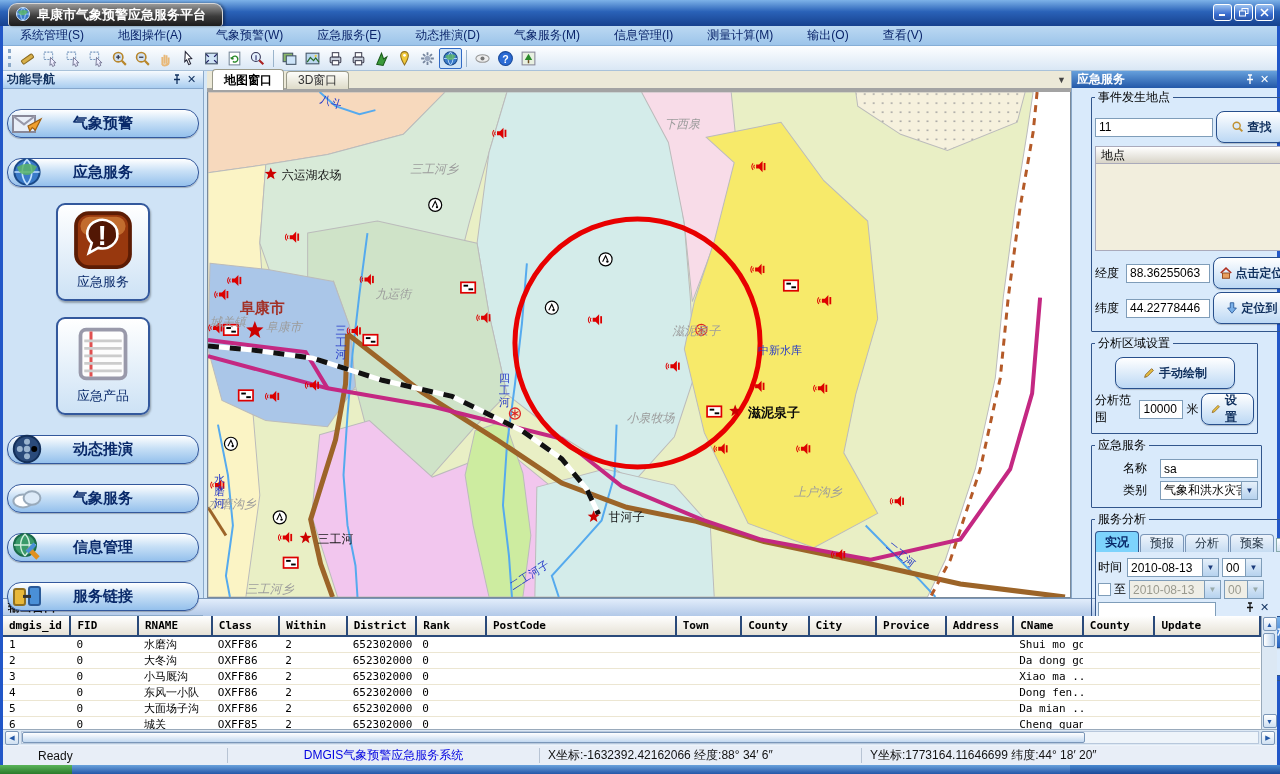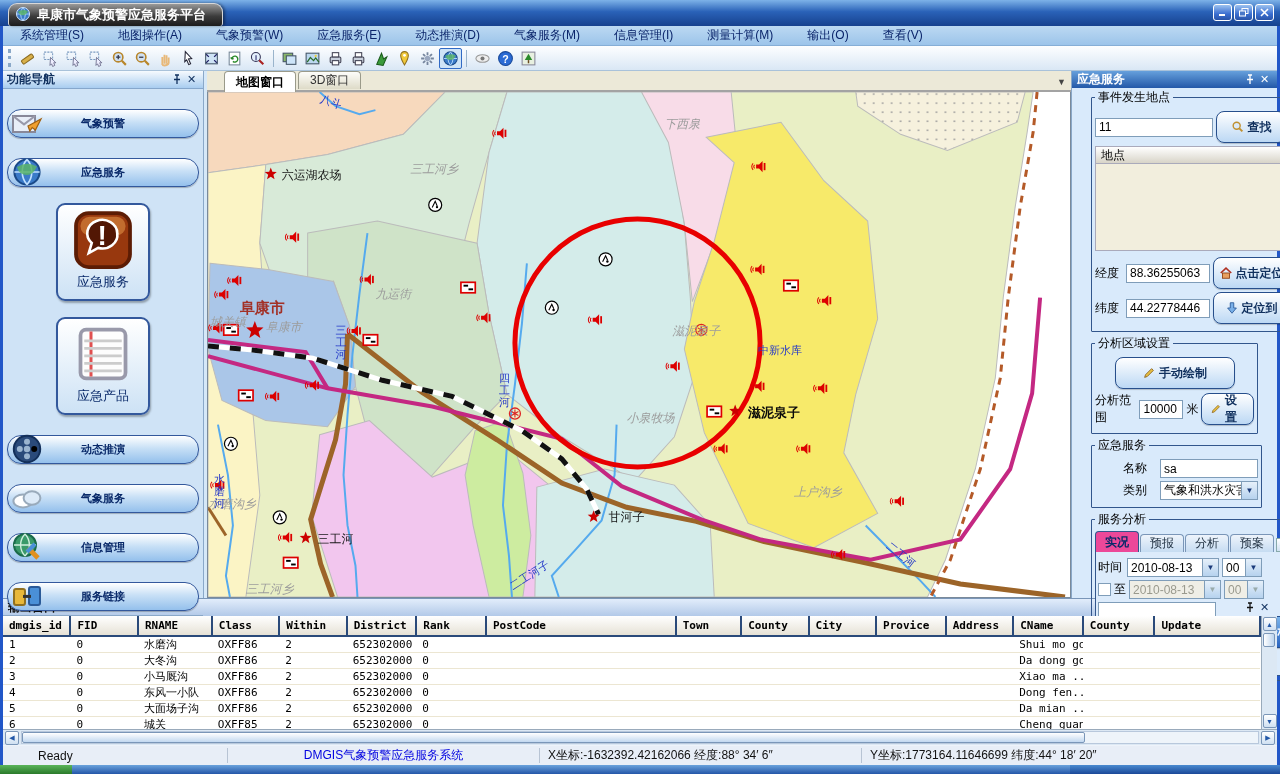--- a/index.html
+++ b/index.html
@@ -21,36 +21,36 @@
   .tbtn svg{width:17px;height:17px}
   .tb-active{border:1px solid #316ac5;background:#cfe4f7}
   .tb-sep{width:1px;height:17px;background:#9ab4cc;margin:0 4px}
   
   .main{display:flex;height:527px}
   
   .left-panel{width:201px;background:#cfe3f6;border-right:1px solid #8aa8c8;display:flex;flex-direction:column}
   .pane-header{height:19px;display:flex;align-items:center;padding:0 4px;background:linear-gradient(#f6fafe,#a9cdf0);border-bottom:1px solid #86a7cc;color:#10305e;font-weight:bold}
   .pane-header .sp{flex:1}
   .hbtn{width:15px;height:14px;display:flex;align-items:center;justify-content:center;font-size:11px;color:#10305e}
-  .acc-btn{height:29px;margin:20px 4px 2px;position:relative;border:1px solid #33589c;border-radius:14px;background:linear-gradient(#ffffff,#c8e0f6 45%,#94c0ec);display:flex;align-items:center;justify-content:center;font-weight:bold;color:#0a2a6a;font-size:11px;box-shadow:0 1px 1px rgba(0,0,0,.25)}
+  .acc-btn{height:29px;margin:20px 4px 2px;position:relative;border:1px solid #33589c;border-radius:14px;background:linear-gradient(#ffffff,#c8e0f6 45%,#94c0ec);display:flex;align-items:center;justify-content:center;font-weight:bold;color:#0a2a6a;font-size:15px;box-shadow:0 1px 1px rgba(0,0,0,.25)}
   .acc-icon{position:absolute;left:1px;top:-3px;width:36px;height:32px}
   .acc-icon svg{width:100%;height:100%}
   .shortcuts{display:flex;flex-direction:column;align-items:center;gap:16px;margin-top:14px}
   .shortcut{width:94px;height:98px;border:2px solid #33589c;border-radius:9px;background:linear-gradient(#ffffff,#cde2f5);display:flex;flex-direction:column;align-items:center;padding-top:5px;box-shadow:1px 2px 2px rgba(0,0,0,.3)}
   .sc-icon{width:62px;height:60px}
   .sc-icon svg{width:100%;height:100%}
   .shortcut .lbl{margin-top:3px;color:#0a2a6a;font-size:13px}
   .lp-spacer{flex:1}
   .lp-tabs{height:21px;background:#c2d6ec;display:flex;align-items:flex-start;padding-left:2px;border-top:1px solid #8aa8c8}
   .lp-tab{display:flex;align-items:center;gap:4px;padding:1px 7px 2px;border:1px solid #8aa8c8;border-top:none;border-radius:0 0 4px 4px;background:#bed2e8;color:#b91c1c;font-size:12px}
   .lp-tab.active{background:#f2f7fc;color:#202840}
   .lp-tab svg{width:13px;height:13px}
   
   .map-area{flex:1;display:flex;flex-direction:column;background:#ece9d8;border-left:3px solid #d6e8f8}
-  .map-tabs{height:21px;display:flex;align-items:flex-start;padding-left:17px;position:relative;border-bottom:2px solid #a3a3a3}
+  .map-tabs{height:21px;display:flex;align-items:center;padding-left:5px;position:relative;border-bottom:4px solid #a3a3a3}
   .map-tab{height:18px;padding:0 11px;border:1px solid #9a9a8a;border-bottom:none;border-radius:4px 4px 0 0;background:linear-gradient(#fdfdfa,#dedbc8);display:flex;align-items:center;margin-right:2px;color:#333}
   .map-tab.active{height:21px;background:#ffffff;font-weight:bold;color:#000}
   .map-drop{position:absolute;right:5px;bottom:3px;font-size:9px;color:#444}
   .map-canvas{flex:1;position:relative;background:#fff;border:1px solid #7a8a9a;border-top:none}
   .map-canvas svg{width:100%;height:100%;display:block}
   .mlb-gray{fill:#9c9c9c;font-style:italic;font-size:12px}
   .mlb-black{fill:#151515;font-size:12px}
   .mlb-bold{fill:#0a0a0a;font-size:13px;font-weight:bold}
   .mlb-red{fill:#a23026;font-size:15px;font-weight:bold}
   .mlb-blue{fill:#2438c8;font-size:11px}
@@ -67,21 +67,21 @@
   .cap svg{width:14px;height:14px}
   .list-head{height:17px;background:linear-gradient(#ffffff,#d8d4c8);border:1px solid #aab;border-bottom:none;padding:0 5px;display:flex;align-items:center}
   .list-body{height:88px;background:#f2eedd;border:1px solid #aab}
   .combo{display:flex;align-items:center;border:1px solid #7f9db9;background:#fff;height:19px}
   .combo .val{flex:1;padding:0 3px;overflow:hidden;white-space:nowrap}
   .cbtn{width:16px;height:17px;background:linear-gradient(#e6f0fa,#b6d2ee);border-left:1px solid #7f9db9;display:flex;align-items:center;justify-content:center;font-size:8px;color:#1a3a7a}
   .combo.dis{background:#efeee6;color:#9a9a8e}
   .combo.dis .cbtn{color:#9aa}
   .rtabs{display:flex;align-items:flex-end;height:21px;margin:1px 0 0}
   .rtab{height:18px;padding:0 9px;border:1px solid #7a96b8;border-bottom:none;border-radius:4px 4px 0 0;background:linear-gradient(#eef4fb,#c6dcf2);display:flex;align-items:center;margin-right:1px;color:#234}
-  .rtab.active{height:21px;background:#ec4899;font-weight:bold;color:#0a2a6a;border-color:#32568c}
+  .rtab.active{height:21px;background:#7dd3fc;font-weight:bold;color:#0a2a6a;border-color:#32568c}
   .rscroll{margin-left:auto;display:flex;gap:1px}
   .rscroll span{width:13px;height:14px;border:1px solid #8aa;background:linear-gradient(#fff,#cfe0f2);font-size:7px;display:flex;align-items:center;justify-content:center;color:#345}
   .rp-tabpane{border:1px solid #32568c;border-top:none;padding:3px 2px 2px;background:#dcebfb}
   .chk{width:13px;height:13px;border:1px solid #7f9db9;background:#fff}
   .slist{width:118px;border:1px solid #7f9db9;background:#3b82f6}
   .slist .item{height:15px;padding:0 3px;white-space:nowrap;overflow:hidden}
   .sbar{width:15px;background:#e4eef8;border-left:1px solid #aac;display:flex;flex-direction:column;align-items:center}
   .sbar .ar{width:13px;height:13px;background:linear-gradient(#fff,#cfe0f2);border:1px solid #8aa;font-size:7px;display:flex;align-items:center;justify-content:center;color:#246}
   
   .output{height:148px;background:#eef3fa;border-top:1px solid #7a96b8}

